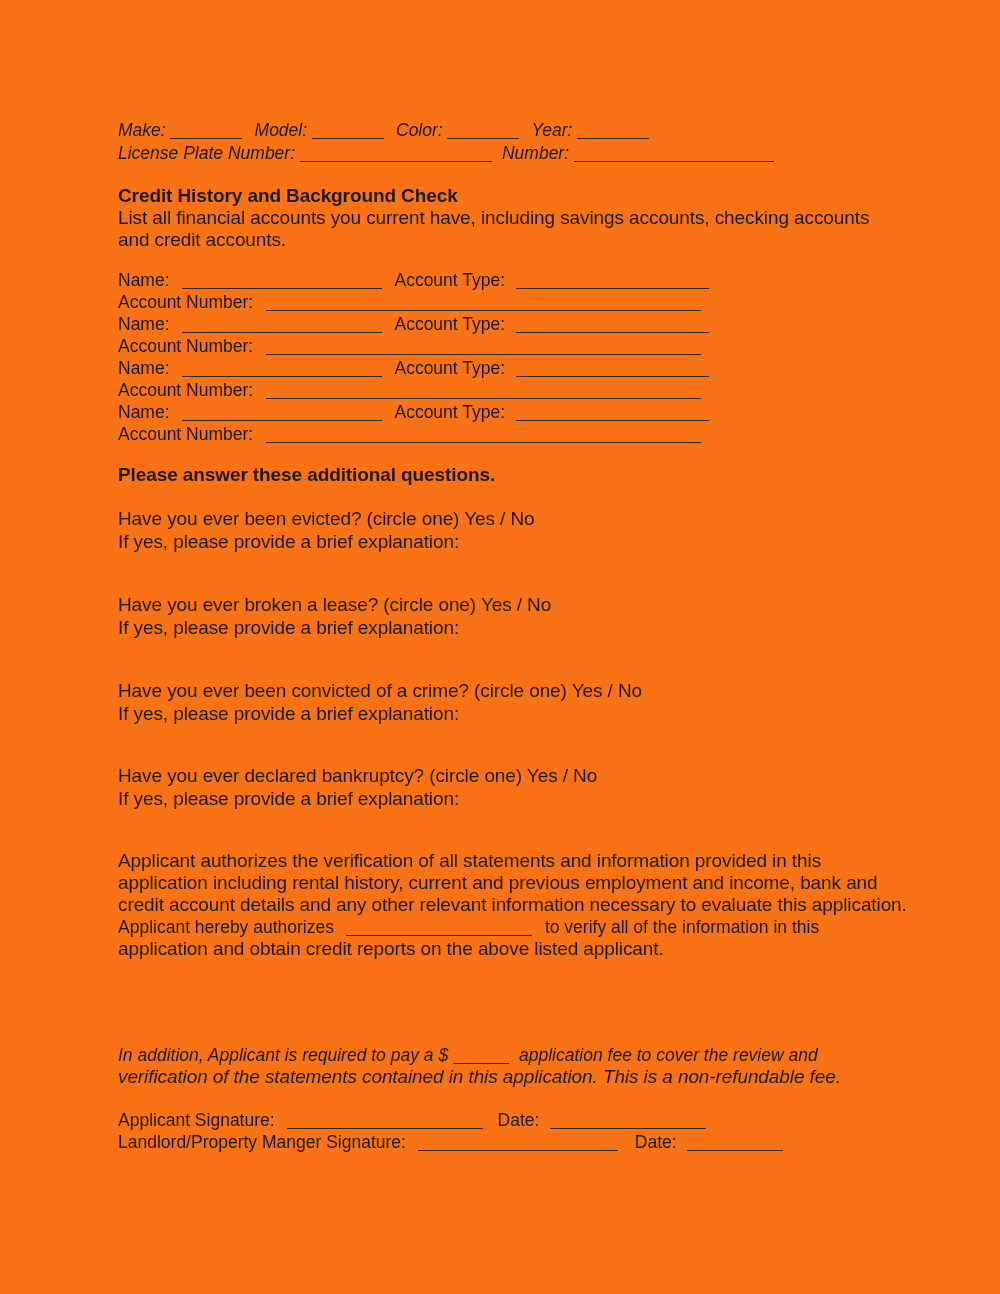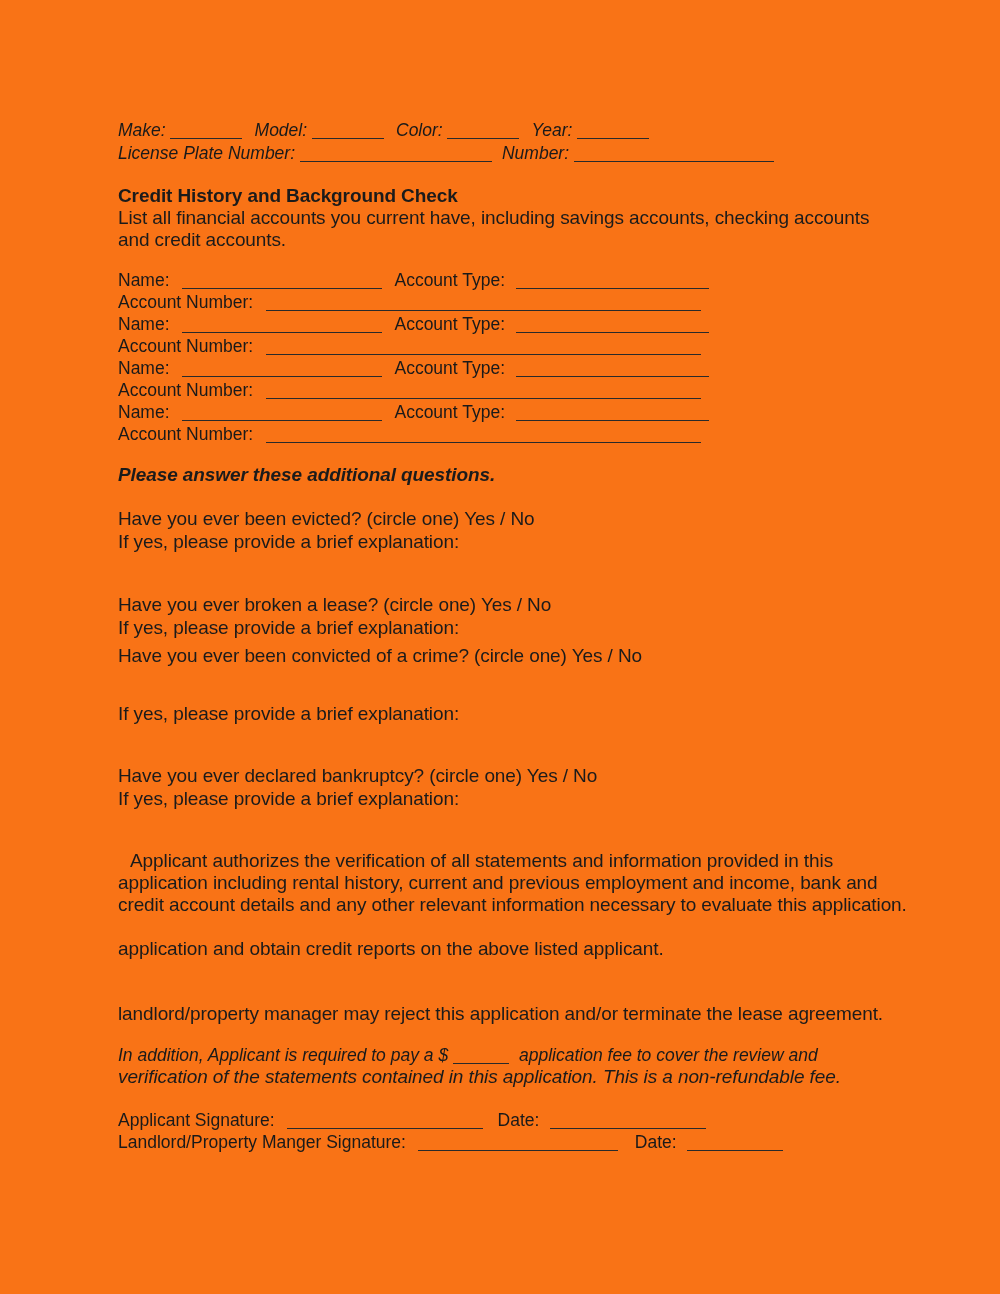--- a/index.html
+++ b/index.html
@@ -114,42 +114,46 @@
     <span class="lbl">Name:</span>
     <span class="inline-blank" style="width:200px; margin-left:8px;"></span>
     <span class="lbl" style="margin-left:8px;">Account Type:</span>
     <span class="inline-blank" style="width:193px; margin-left:6px;"></span>
   </div>
   <div class="row" style="left:118px; top:423px;">
     <span class="lbl">Account Number:</span>
     <span class="inline-blank" style="width:435px; margin-left:8px;"></span>
   </div>
 
-  <div class="blk bold" style="left:118px; top:464px;font-style:italic;">Please answer these additional questions.</div>
+  <div class="blk bold" style="left:118px; top:464px;">Please answer these additional questions.</div>
 
   <div class="blk" style="left:118px; top:508px;">Have you ever been evicted? (circle one) Yes / No</div>
   <div class="blk" style="left:118px; top:531px;">If yes, please provide a brief explanation:</div>
 
   <div class="blk" style="left:118px; top:594px;">Have you ever broken a lease? (circle one) Yes / No</div>
   <div class="blk" style="left:118px; top:617px;">If yes, please provide a brief explanation:</div>
 
-  <div class="blk" style="left:118px; top:645px;">Have you ever been convicted of a crime? (circle one) Yes / No</div>
+  <div class="blk" style="left:118px; top:680px;">Have you ever been convicted of a crime? (circle one) Yes / No</div>
   <div class="blk" style="left:118px; top:703px;">If yes, please provide a brief explanation:</div>
 
   <div class="blk" style="left:118px; top:765px;">Have you ever declared bankruptcy? (circle one) Yes / No</div>
   <div class="blk" style="left:118px; top:788px;">If yes, please provide a brief explanation:</div>
 
-  <div class="blk" style="left:130px; top:850px;">Applicant authorizes the verification of all statements and information provided in this</div>
+  <div class="blk" style="left:118px; top:850px;">Applicant authorizes the verification of all statements and information provided in this</div>
   <div class="blk" style="left:118px; top:872px;">application including rental history, current and previous employment and income, bank and</div>
   <div class="blk" style="left:118px; top:894px;">credit account details and any other relevant information necessary to evaluate this application.</div>
 
+  <div class="row" style="left:118px; top:916px;">
+    <span class="lbl">Applicant hereby authorizes</span>
+    <span class="inline-blank" style="width:186px; margin-left:8px;"></span>
+    <span class="lbl" style="margin-left:8px;">to verify all of the information in this</span>
+  </div>
 
   <div class="blk" style="left:118px; top:938px;">application and obtain credit reports on the above listed applicant.</div>
 
-  <div class="blk" style="left:118px; top:1003px;">landlord/property manager may reject this application and/or terminate the lease agreement.</div>
 
   <div class="row" style="left:118px; top:1044px;">
     <span class="lbl italic">In addition, Applicant is required to pay a $</span>
     <span class="inline-blank" style="width:56px;"></span>
     <span class="lbl italic" style="margin-left:6px;">application fee to cover the review and</span>
   </div>
   <div class="blk italic" style="left:118px; top:1066px;">verification of the statements contained in this application. This is a non-refundable fee.</div>
 
   <div class="row" style="left:118px; top:1109px;">
     <span class="lbl">Applicant Signature:</span>

